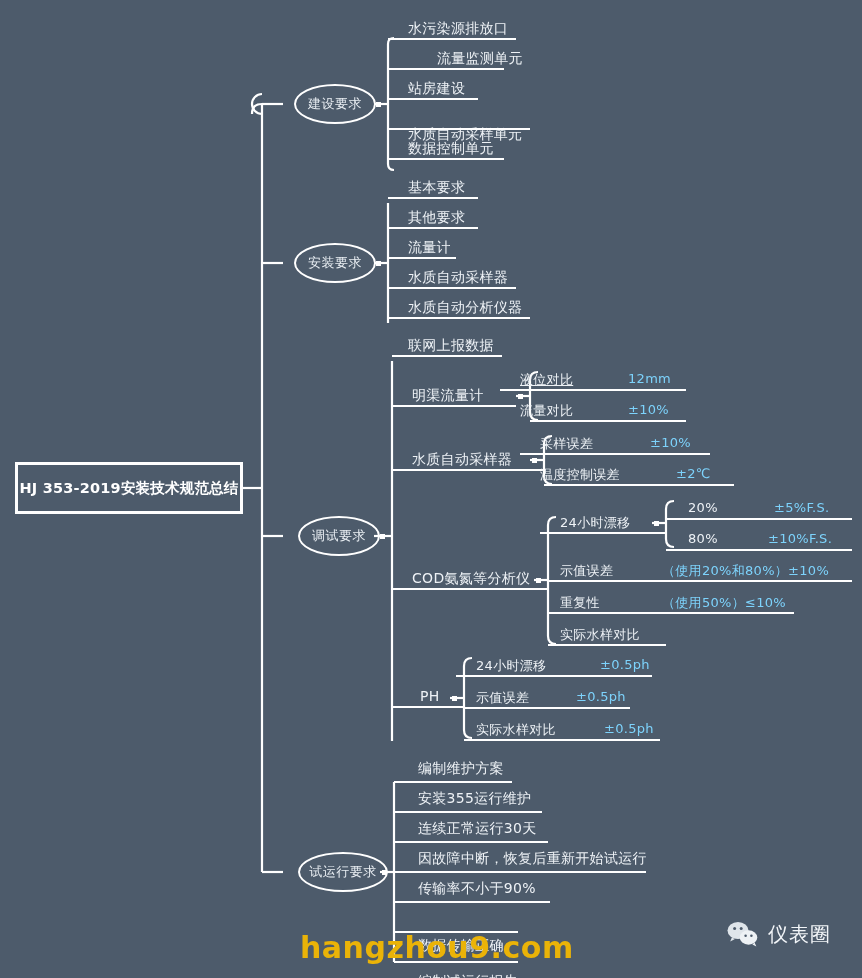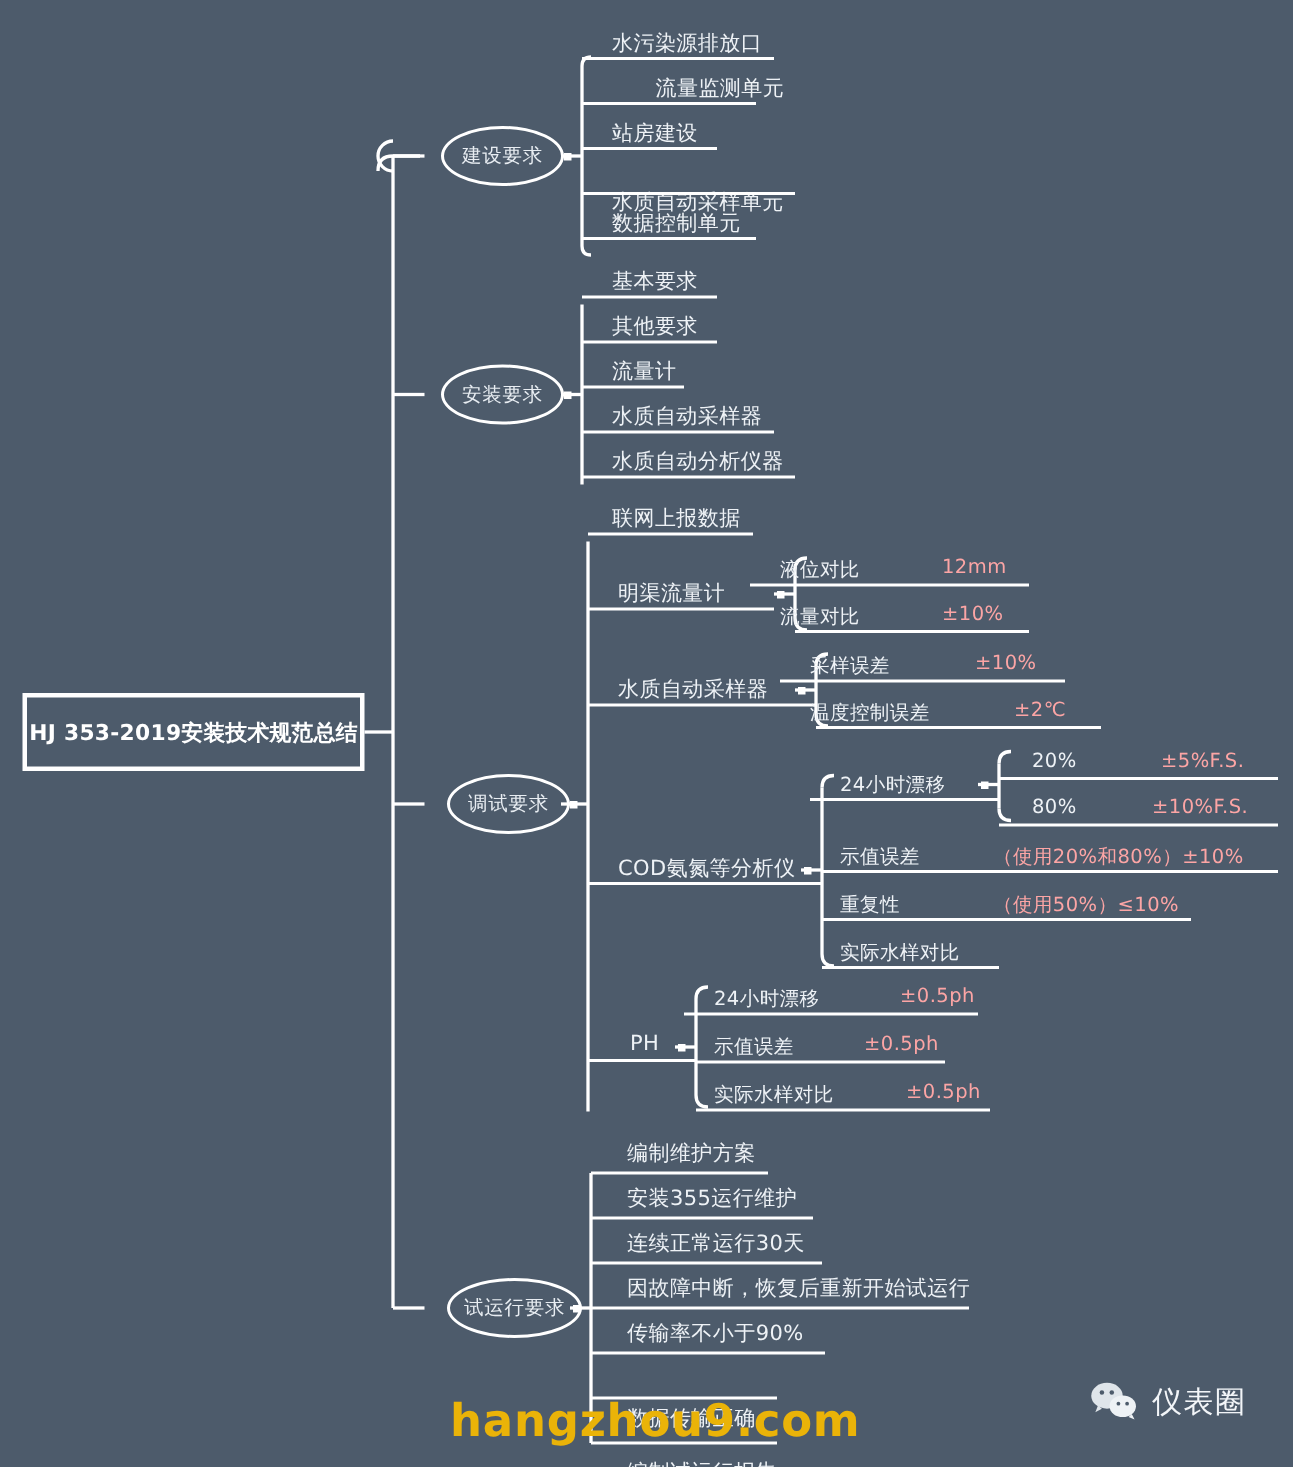--- a/index.html
+++ b/index.html
@@ -42,21 +42,21 @@
   .leaf{
     position:absolute;
     color:#eef2f6;
     font-size:14px;
     white-space:nowrap;
     letter-spacing:.3px;
   }
   .leaf.small{font-size:13px;}
   .val{
     position:absolute;
-    color:#fca5a5;
+    color:#7dd3fc;
     font-size:14px;
     white-space:nowrap;
     letter-spacing:.3px;
   }
   .val.small{font-size:13px;}
 
   
   .uline{position:absolute;height:2px;background:#ffffff;}
 
   
@@ -207,21 +207,21 @@
 
   <div class="leaf" style="left:408px;top:299px;">水质自动分析仪器</div>
   <div class="uline" style="left:388px;top:317px;width:142px;"></div>
 
   <div class="leaf" style="left:408px;top:337px;">联网上报数据</div>
   <div class="uline" style="left:392px;top:355px;width:110px;"></div>
 
   <div class="leaf" style="left:412px;top:387px;">明渠流量计</div>
   <div class="uline" style="left:392px;top:405px;width:124px;"></div>
 
-  <div class="leaf small" style="left:520px;top:371px;">液位对比</div>
+  <div class="leaf small" style="left:520px;top:371px;text-decoration:underline;">液位对比</div>
   <div class="val small" style="left:628px;top:371px;">12mm</div>
   <div class="uline" style="left:500px;top:389px;width:186px;"></div>
 
   <div class="leaf small" style="left:520px;top:402px;">流量对比</div>
   <div class="val small" style="left:628px;top:402px;">±10%</div>
   <div class="uline" style="left:530px;top:420px;width:156px;"></div>
 
   <div class="leaf" style="left:412px;top:451px;">水质自动采样器</div>
   <div class="uline" style="left:392px;top:469px;width:152px;"></div>
 

